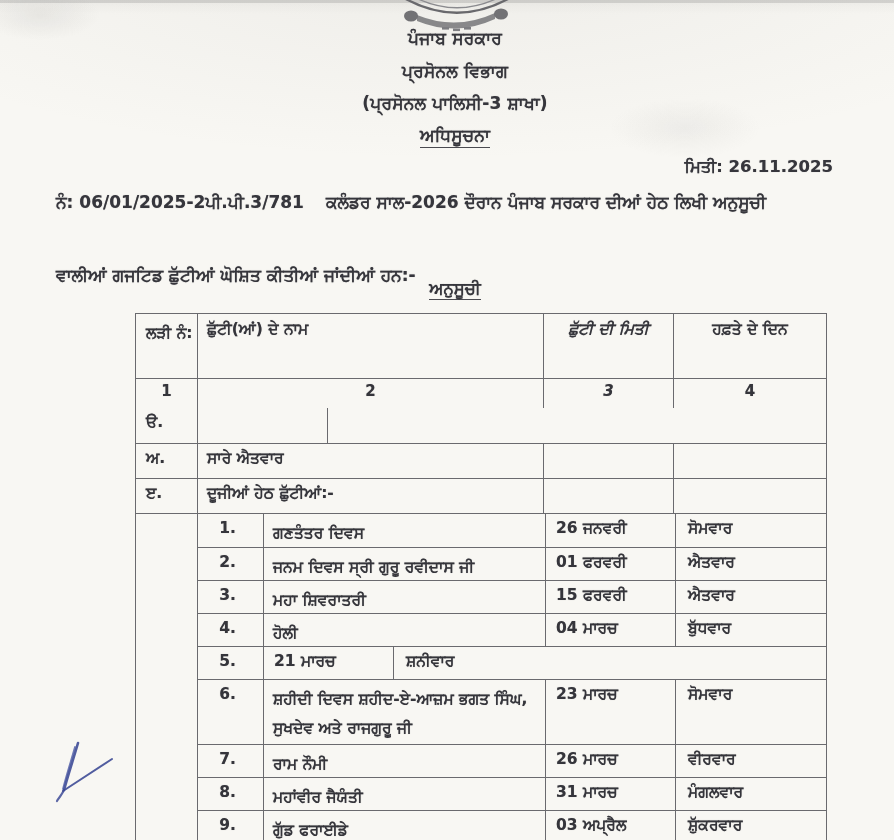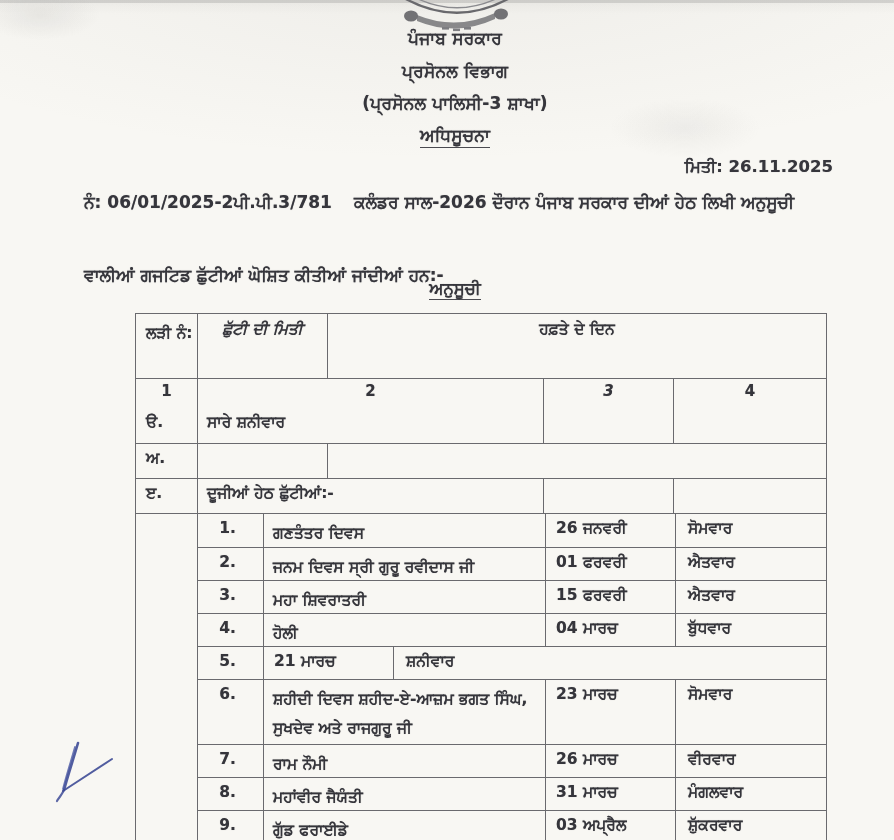--- a/index.html
+++ b/index.html
@@ -29,21 +29,21 @@
   .hline{position:absolute;left:0;width:100%;text-align:center;transform:translateX(8px);
          font-weight:600;letter-spacing:.2px;text-shadow:0 0 .7px rgba(40,40,45,.55);}
   .h-org{top:28px;font-size:17px;}
   .h-dept{top:61px;font-size:17px;}
   .h-branch{top:93px;font-size:17px;}
   .h-doctype{top:125px;font-size:17px;}
   .h-doctype span{border-bottom:1.6px solid #4a4a50;padding-bottom:2px;}
 
   .dateline{position:absolute;top:157px;right:61px;font-size:16.5px;font-weight:600;text-shadow:0 0 .7px rgba(40,40,45,.5);}
 
-  .para{position:absolute;left:84px;width:795px;font-size:17px;font-weight:600;line-height:1.3;
+  .para{position:absolute;left:56px;width:795px;font-size:17px;font-weight:600;line-height:1.3;
         text-shadow:0 0 .7px rgba(40,40,45,.5);white-space:nowrap;}
   .para1{top:191px;}
   .para1 .ref{font-weight:700;}
   .para1 .gap{display:inline-block;width:22px;}
   .para2{top:236px;margin-top:28px;}
 
   .sched-title{position:absolute;top:279px;left:0;width:100%;text-align:center;transform:translateX(8px);
                font-size:16.5px;font-weight:600;text-shadow:0 0 .7px rgba(40,40,45,.5);}
   .sched-title span{border-bottom:1.5px solid #4a4a50;padding-bottom:1px;}
 
@@ -114,38 +114,39 @@
       <span class="ref">ਨੰ:</span>
       <span class="ref">06/01/2025-2ਪੀ.ਪੀ.3/781</span><span class="gap"></span><span>ਕਲੰਡਰ ਸਾਲ-2026 ਦੌਰਾਨ ਪੰਜਾਬ ਸਰਕਾਰ ਦੀਆਂ ਹੇਠ ਲਿਖੀ ਅਨੁਸੂਚੀ</span>
     </div>
     <div class="para para2">ਵਾਲੀਆਂ ਗਜਟਿਡ ਛੁੱਟੀਆਂ ਘੋਸ਼ਿਤ ਕੀਤੀਆਂ ਜਾਂਦੀਆਂ ਹਨ:-</div>
 
     <div class="sched-title"><span>ਅਨੁਸੂਚੀ</span></div>
 
     <div class="table">
       <div class="trow thead">
         <div class="c c1">ਲੜੀ ਨੰ:</div>
+        <div class="c c2">ਛੁੱਟੀ(ਆਂ) ਦੇ ਨਾਮ</div>
         <div class="c c3">ਛੁੱਟੀ ਦੀ ਮਿਤੀ</div>
         <div class="c c4">ਹਫ਼ਤੇ ਦੇ ਦਿਨ</div>
       </div>
       <div class="trow tnums">
         <div class="c c1">1</div>
         <div class="c c2">2</div>
         <div class="c c3">3</div>
         <div class="c c4">4</div>
       </div>
       <div id="letter-rows">
           <div class="trow letter">
             <div class="c c1">ੳ.</div>
-            <div class="c c2">ਸਾਰੇ ਸ਼ਨੀਵਾਰ</div>
             <div class="c c3"></div>
             <div class="c c4"></div>
           </div>
           <div class="trow letter">
             <div class="c c1">ਅ.</div>
+            <div class="c c2">ਸਾਰੇ ਐਤਵਾਰ</div>
             <div class="c c3"></div>
             <div class="c c4"></div>
           </div>
           <div class="trow letter">
             <div class="c c1">ੲ.</div>
             <div class="c c2">ਦੂਜੀਆਂ ਹੇਠ ਛੁੱਟੀਆਂ:-</div>
             <div class="c c3"></div>
             <div class="c c4"></div>
           </div>
         </div>

